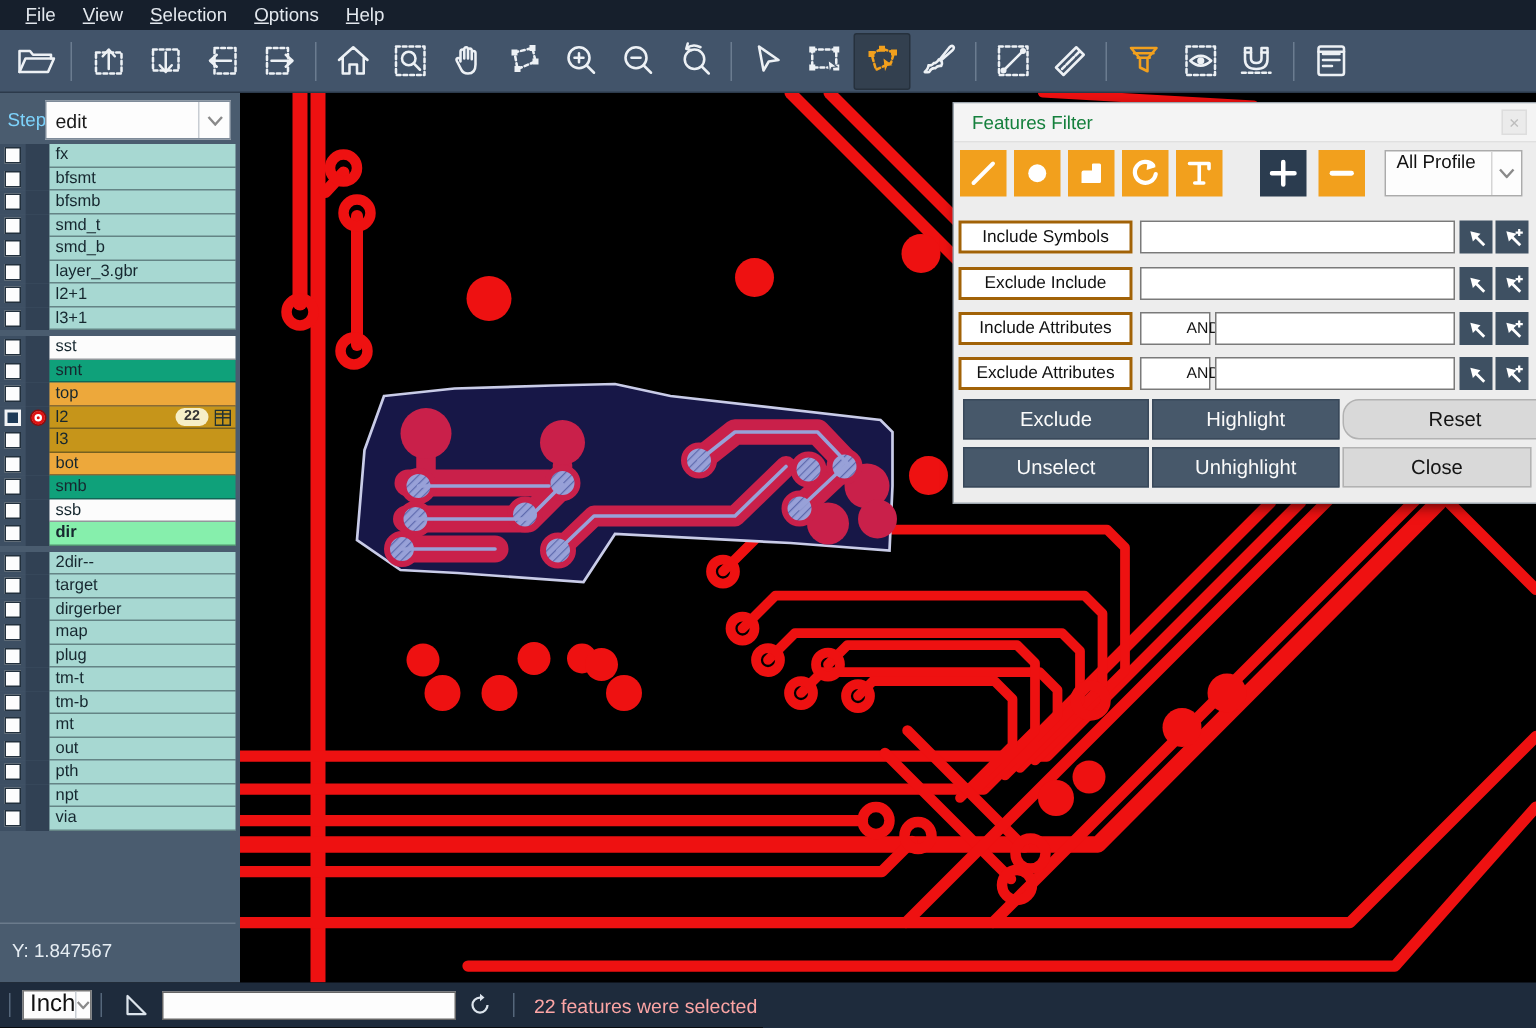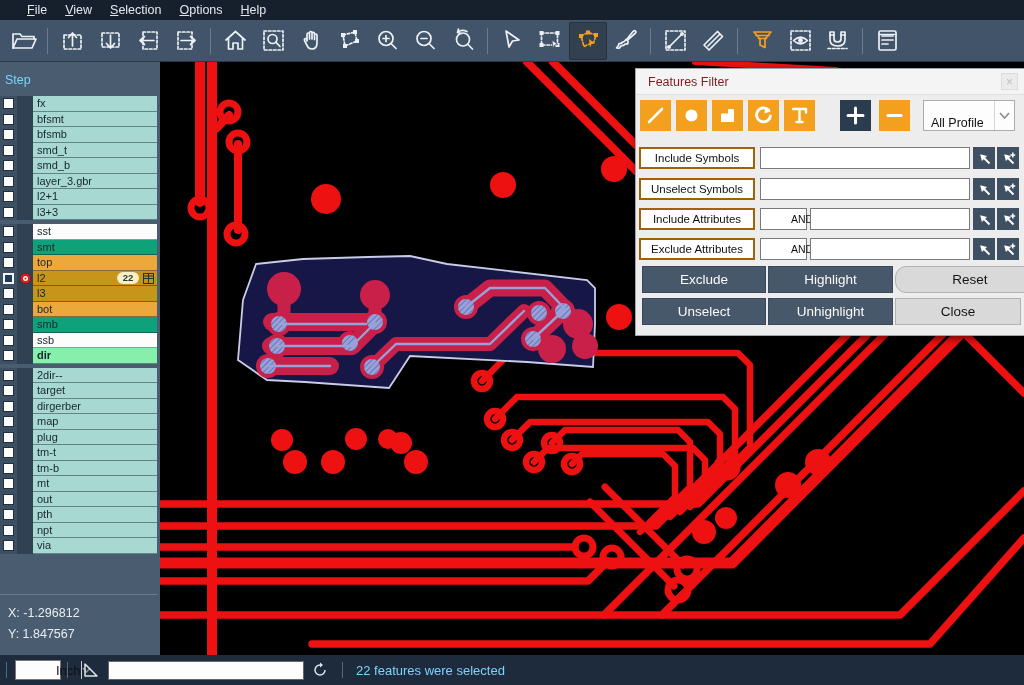--- a/index.html
+++ b/index.html
@@ -1,21 +1,21 @@
 <!DOCTYPE html>
 <html><head>
 <meta charset="utf-8">
 <style>
   * { margin:0; padding:0; box-sizing:border-box; }
   html,body { width:1024px; height:685px; overflow:hidden; }
   body { font-family:"Liberation Sans", sans-serif; position:relative; background:#000; }
   #app { position:absolute; left:0; top:0; width:1024px; height:685px; overflow:hidden; }
 
   
-  .menubar { position:absolute; left:0; top:0; width:1024px; height:20px; background:#161F2C; display:flex; align-items:center; padding-left:18px; gap:0; }
+  .menubar { position:absolute; left:0; top:0; width:1024px; height:20px; background:#161F2C; display:flex; align-items:center; padding-left:8px; gap:0; }
   .menu-item { color:#E3E8EE; font-size:12.5px; padding:2px 9px; cursor:default; }
   .menu-item u { text-decoration:underline; }
 
   
   .toolbar { position:absolute; left:0; top:20px; width:1024px; height:42px; background:#42546A; border-bottom:1px solid #2C3A4B; display:flex; align-items:center; padding-left:4px; }
   .tbtn { width:38px; height:38px; display:flex; align-items:center; justify-content:center; border-radius:2px; flex:0 0 auto; }
   .tbtn svg { width:27px; height:27px; }
   .tbtn.active { background:#33404F; border:1px solid #26313d; }
   .tsep { width:1px; height:26px; background:#6B7C90; margin:0 5px; flex:0 0 auto; }
 
@@ -47,37 +47,37 @@
   .xy div { color:#E6EDF3; font-size:12.5px; line-height:21px; }
 
   
   .canvas { position:absolute; left:160px; top:62px; width:864px; height:593px; background:#000; overflow:hidden; }
   .canvas svg { position:absolute; left:0; top:0; }
 
   
   .statusbar { position:absolute; left:0; top:655px; width:1024px; height:30px; background:#1E2B3C; display:flex; align-items:center; }
   .ssep { width:1px; height:16px; background:#55677B; margin:0 6px; flex:0 0 auto; }
   .unitcombo { width:46px; height:20px; background:#FDFDFD; border:1px solid #777; display:flex; align-items:center; margin-left:7px; }
-  .unitcombo .val { font-size:13px; color:#111; padding-left:4px; flex:1;margin-left:36px; }
+  .unitcombo .val { font-size:16px; color:#111; padding-left:4px; flex:1; }
   .unitcombo .combo-chev { width:15px; border-left:1px solid #C8CDD3; }
   .sicon { width:20px; height:20px; display:flex; align-items:center; justify-content:center; margin:0 6px; flex:0 0 auto; }
   .sinput { width:196px; height:19px; background:#FDFDFD; border:1px solid #666; margin-left:2px; }
-  .smsg { color:#7dd3fc; font-size:13px; margin-left:7px; }
+  .smsg { color:#fca5a5; font-size:13px; margin-left:7px; }
 
   
   .dialog { position:absolute; left:636px; top:69px; width:388px; height:266px; background:#EDEDED; box-shadow:0 0 0 1px #9dA6AE, 2px 3px 8px rgba(0,0,0,.6); }
   .dtitle { position:absolute; left:0; top:0; width:100%; height:26px; background:#F4F4F4; border-bottom:1px solid #E0E0E0; display:flex; align-items:center; }
-  .dtitle .txt { color:#7f1d1d; font-size:12.5px; padding-left:12px; flex:1; }
+  .dtitle .txt { color:#15803d; font-size:12.5px; padding-left:12px; flex:1; }
   .dclose { width:17px; height:17px; margin-right:6px; background:#EBEBEB; border:1px solid #DDD; color:#BDBDBD; font-size:12px; display:flex; align-items:center; justify-content:center; }
   .dtools { position:absolute; left:4px; top:31px; height:31px; width:380px; }
   .dbtn { position:absolute; width:31px; height:31px; display:flex; align-items:center; justify-content:center; }
   .dbtn.orange { background:#F2A01D; }
   .dbtn.navy { background:#2B3C4F; }
   .dbtn svg { width:21px; height:21px; }
-  .profilecombo { position:absolute; left:283px; top:0; width:92px; height:31px; background:#FDFDFD; border:1px solid #ABABAB; display:flex; align-items:flex-end; }
+  .profilecombo { position:absolute; left:283px; top:0; width:92px; height:31px; background:#FDFDFD; border:1px solid #ABABAB; display:flex; align-items:flex-start; }
   .profilecombo .val { font-size:12.5px; color:#111; padding-left:7px; flex:1; }
   .profilecombo .combo-chev { width:20px; height:100%; border-left:1px solid #D5D5D5; }
   .frow { position:absolute; left:3px; width:382px; height:22px; }
   .flabel { position:absolute; left:0; top:0; width:116px; height:22px; background:#ffffff; border:2px solid #a16207; font-size:11.5px; color:#111; display:flex; align-items:center; justify-content:center; }
   .finput { position:absolute; top:0; height:22px; background:#FFF; border:1px solid #7A7A7A; }
   .finput.sym { left:121px; width:210px; }
   .finput.attr { left:171px; width:160px; }
   .fand { position:absolute; left:121px; top:0; width:47px; height:22px; background:#FFF; border:1px solid #7A7A7A; display:flex; align-items:center; }
   .fand .val { font-size:10.5px; color:#111; padding-left:4px; flex:1;margin-left:26px; }
   .fand .combo-chev { width:14px; height:100%; border-left:none; }
@@ -373,20 +373,28 @@
           <path d="M212,305 L236,282 H330 L364,249"></path>
           <path d="M306,245 L330,226 H385 L405,247 L373,277"></path>
         </g>
       </g>
     </svg>
   </div>
 
   <div class="sidebar">
     <div class="steprow">
       <span class="steplabel">Step</span>
+      <div class="stepcombo">
+        <span class="val">edit</span>
+        <span class="combo-chev">
+          <svg width="11" height="7" viewBox="0 0 11 7">
+              <path d="M1,1 L5.5,6 L10,1" stroke="#8a8a8a" stroke-width="1.6" fill="none"></path>
+            </svg>
+        </span>
+      </div>
     </div>
     <div class="layers" id="layers">
         <div class="lrow">
           <div class="lchk">
             <div class="cbox"></div>
           </div>
           <div class="lind"></div>
           <div class="lname lc-teal">fx</div>
         </div>
         <div class="lrow">
@@ -429,21 +437,21 @@
             <div class="cbox"></div>
           </div>
           <div class="lind"></div>
           <div class="lname lc-teal">l2+1</div>
         </div>
         <div class="lrow">
           <div class="lchk">
             <div class="cbox"></div>
           </div>
           <div class="lind"></div>
-          <div class="lname lc-teal">l3+3</div>
+          <div class="lname lc-teal">l3+1</div>
         </div>
         <div class="lgap"></div>
         <div class="lrow">
           <div class="lchk">
             <div class="cbox"></div>
           </div>
           <div class="lind"></div>
           <div class="lname lc-white">sst</div>
         </div>
         <div class="lrow">
@@ -587,21 +595,20 @@
         </div>
         <div class="lrow">
           <div class="lchk">
             <div class="cbox"></div>
           </div>
           <div class="lind"></div>
           <div class="lname lc-teal">via</div>
         </div>
       </div>
     <div class="xy">
-      <div>X: -1.296812</div>
       <div>Y: 1.847567</div>
     </div>
   </div>
 
   <div class="dialog">
     <div class="dtitle">
       <span class="txt">Features Filter</span>
       <span class="dclose">×</span>
     </div>
     <div class="dtools">
@@ -662,21 +669,21 @@
           </div>
           <div class="fab a2">
             <svg viewBox="0 0 15 15">
               <path d="M12.5,12.5 L6,6" stroke="#fff" stroke-width="1.9" fill="none"></path>
               <path d="M3.2,3.2 L10,4.9 L4.9,10 Z" fill="#fff" stroke="none"></path>
               <path d="M11.8,1.6 V6.4 M9.4,4 H14.2" stroke="#fff" stroke-width="1.5"></path>
             </svg>
           </div>
         </div>
         <div class="frow" style="top: 109px;">
-          <div class="flabel">Unselect Symbols</div>
+          <div class="flabel">Exclude Include</div>
           <input class="finput sym" style="">
           <div class="fab a1">
             <svg viewBox="0 0 15 15">
               <path d="M12.5,12.5 L6,6" stroke="#fff" stroke-width="1.9" fill="none"></path>
               <path d="M3.2,3.2 L10,4.9 L4.9,10 Z" fill="#fff" stroke="none"></path>
             </svg>
           </div>
           <div class="fab a2">
             <svg viewBox="0 0 15 15">
               <path d="M12.5,12.5 L6,6" stroke="#fff" stroke-width="1.9" fill="none"></path>

